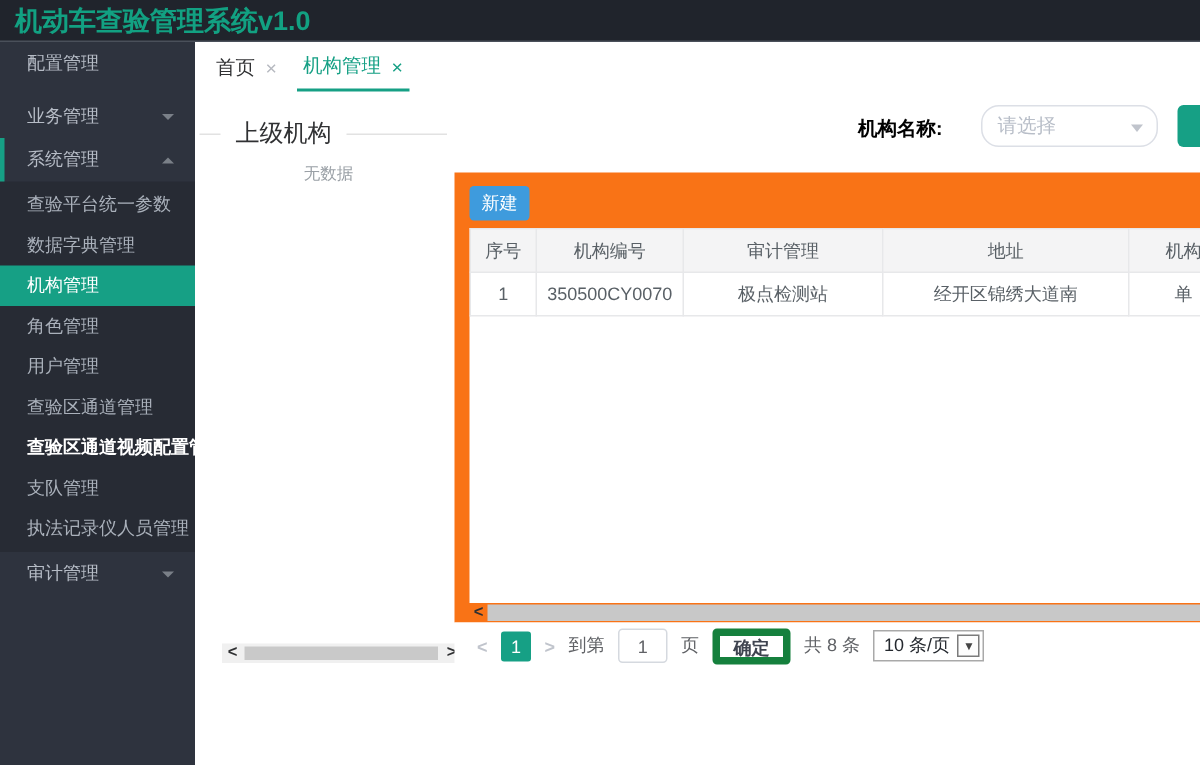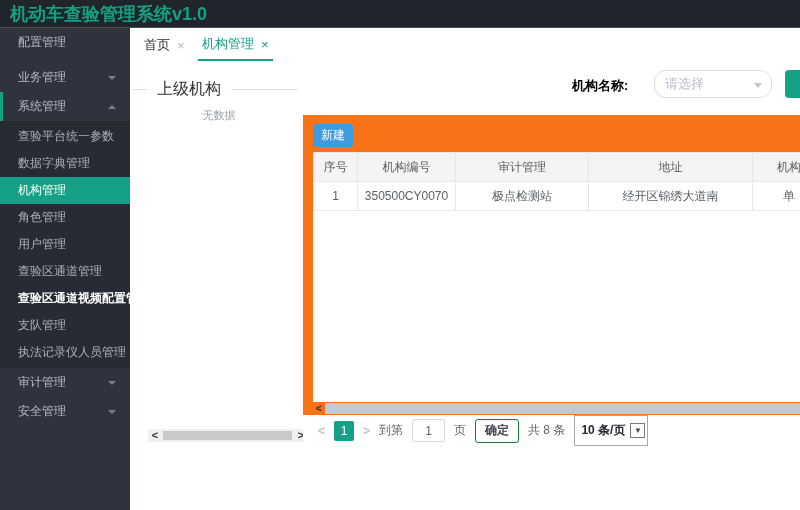--- a/index.html
+++ b/index.html
@@ -80,24 +80,24 @@
   .sb-thumb { flex:1; height:11px; background:#c8c8c8; }
 
   
   .pagination { position:absolute; left:303px; top:415px; right:0; height:31px; background:#fff;
     display:flex; align-items:center; padding-left:15px; gap:9px; font-size:12px; color:#606266; }
   .pg-arrow { color:#c0c4cc; font-weight:bold; cursor:pointer; }
   .pg-current { width:20px; height:20px; background:#16a085; color:#fff; border-radius:2px;
     display:flex; align-items:center; justify-content:center; cursor:pointer; }
   .pg-input { width:33px; height:23px; border:1px solid #d5d9df; border-radius:3px;
     text-align:center; font-size:12px; color:#606266; font-family:inherit; }
-  .pg-confirm { height:24px; padding:0 9px; border:1px solid #15803d; border-radius:3px;
+  .pg-confirm { height:24px; padding:0 9px; border:5px solid #15803d; border-radius:3px;
     background:#fff; font-size:12px; font-weight:bold; color:#3f4450; cursor:pointer; }
-  .pg-size { display:flex; align-items:center; height:31px; border:1px solid #a9a9a9;
-    background:#fff; padding:0 2px 0 6px; color:#24282e; font-weight:bold; cursor:pointer;text-align:right; }
+  .pg-size { display:flex; align-items:center; height:21px; border:1px solid #a9a9a9;
+    background:#fff; padding:0 2px 0 6px; color:#24282e; font-weight:normal; cursor:pointer;text-align:right; }
   .pg-size .arrowbox { margin-left:5px; width:15px; height:15px; border:1px solid #7b7b7b;
     background:#fdfdfd; display:flex; align-items:center; justify-content:center;
     font-size:8px; color:#444; }
 </style>
 </head>
 <body>
 
 <div class="header">
   <span class="app-title">机动车查验管理系统v1.0</span>
 </div>
@@ -120,24 +120,20 @@
     <div class="side-sub-item active">机构管理</div>
     <div class="side-sub-item">角色管理</div>
     <div class="side-sub-item">用户管理</div>
     <div class="side-sub-item">查验区通道管理</div>
     <div class="side-sub-item bright">查验区通道视频配置管理</div>
     <div class="side-sub-item">支队管理</div>
     <div class="side-sub-item">执法记录仪人员管理</div>
   </div>
   <div class="side-group">
     <span>审计管理</span>
-    <span class="caret down"></span>
-  </div>
-  <div class="side-group">
-    <span>安全管理</span>
     <span class="caret down"></span>
   </div>
 </div>
 
 <div class="tabbar">
   <div class="tab tab-home">
     <span>首页</span>
     <span class="close">×</span>
   </div>
   <div class="tab tab-org">

